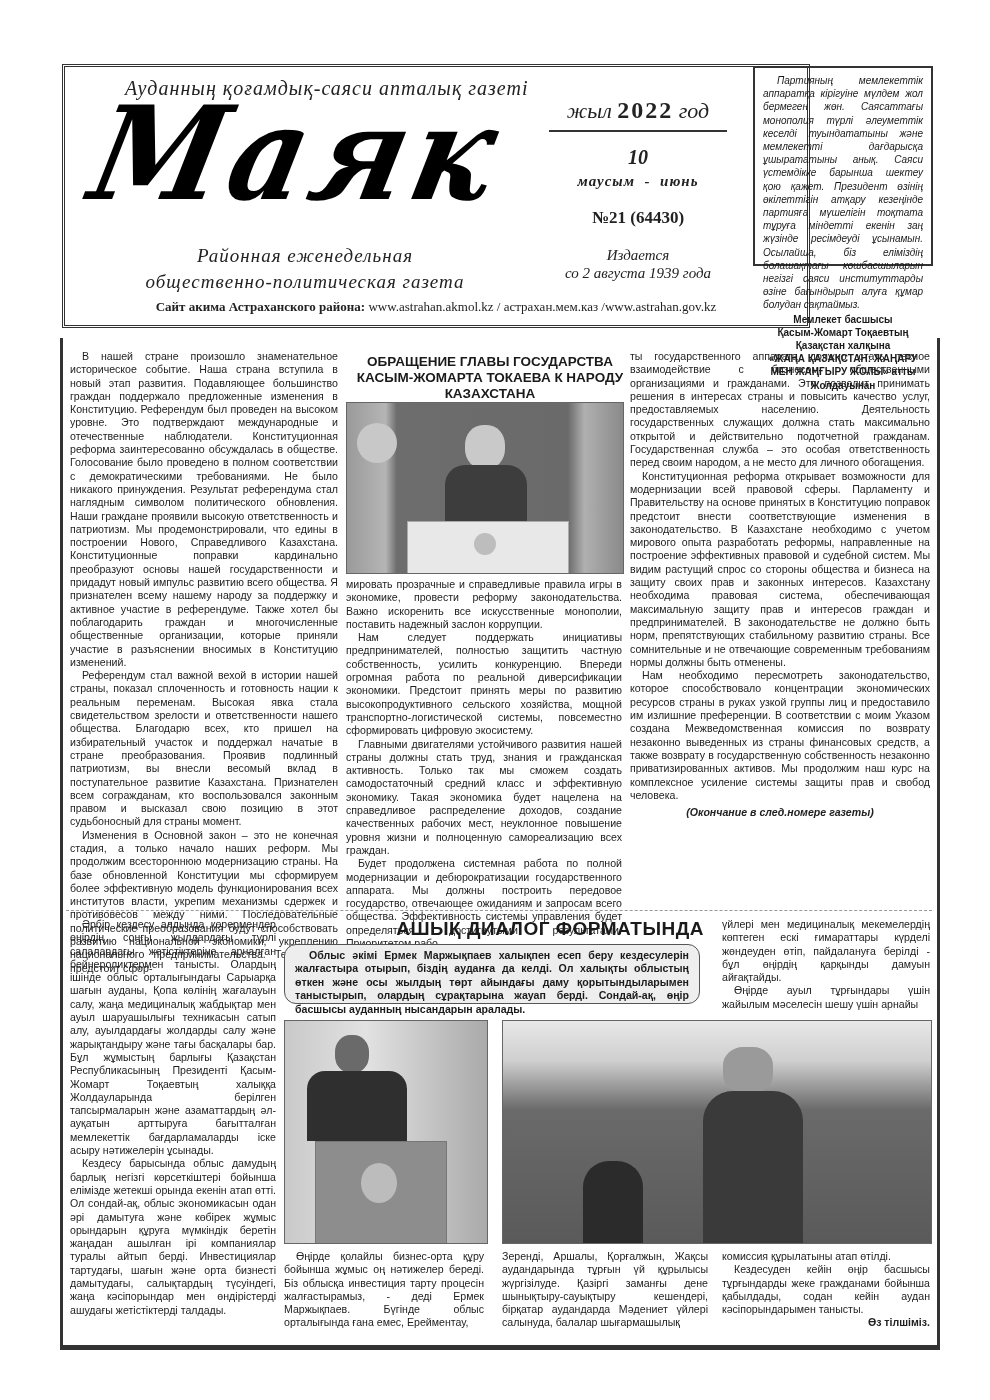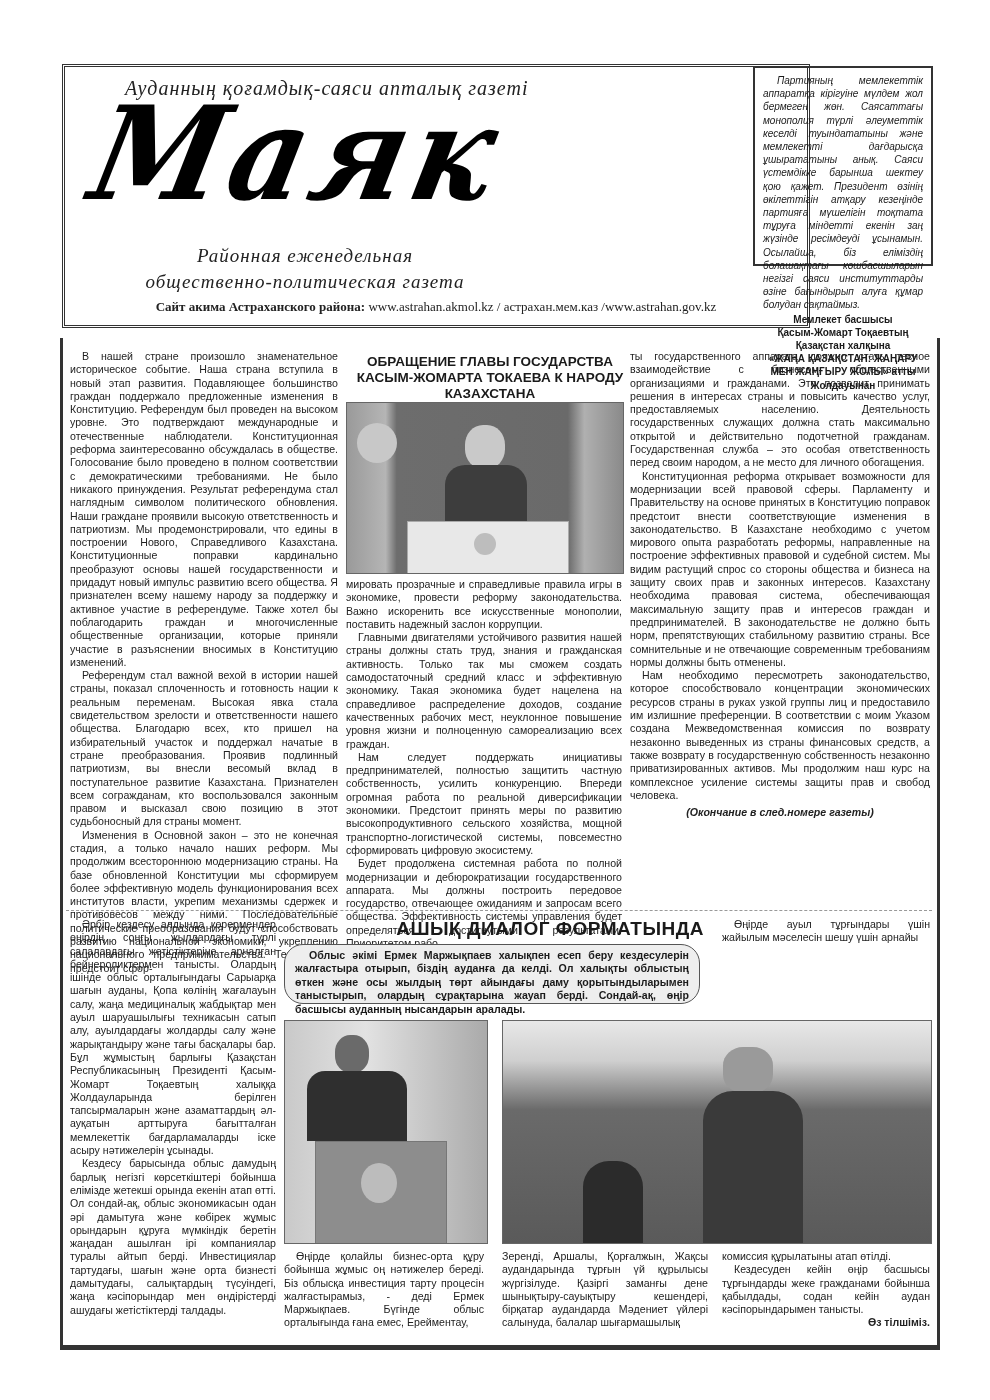--- a/index.html
+++ b/index.html
@@ -21,33 +21,47 @@
   .quotebox { left:753px; top:66px; width:180px; height:200px; border:2px solid #333; box-sizing:border-box; padding:6px 8px; font-size:10px; line-height:13.2px; }
   .quotebox .qtext { font-style:italic; text-align:justify; text-indent:14px; }
   .quotebox .qsig { font-weight:bold; text-align:center; margin-top:1px; }
   .frame { left:60px; top:338px; width:880px; height:1012px; border-left:3px solid #333; border-right:3px solid #333; border-bottom:5px solid #333; box-sizing:border-box; }
   .col { font-size:10.6px; line-height:13.3px; text-align:justify; color:#222; }
   .col p { margin:0; text-indent:12px; }
   .h1 { font-weight:bold; text-align:center; font-size:13.5px; line-height:16px; }
   .photo { background:#888; border:1px solid #666; overflow:hidden; position:absolute; }
   .divider { position:absolute; left:66px; width:866px; top:910px; border-top:1px dashed #999; }
   .h2 { font-weight:bold; font-size:19px; text-align:right; letter-spacing:0.5px; }
-  .lead { border:1.5px solid #555; border-radius:19px; background:#eee; padding:4px 10px; font-weight:bold; font-size:10.6px; line-height:13.4px; text-align:justify; text-indent:14px; box-sizing:border-box; }
+  .lead { border:1.5px solid #555; border-radius:12px; background:#eee; padding:4px 10px; font-weight:bold; font-size:10.6px; line-height:13.4px; text-align:justify; text-indent:14px; box-sizing:border-box; }
   .ending { font-weight:bold; font-style:italic; text-align:center; }
   .sig { text-align:right; font-weight:bold; }
 </style>
 </head>
 <body>
 
 <div class="abs masthead">
   <div class="topline">Ауданның қоғамдық-саяси апталық газеті</div>
   <div class="logo">Маяк</div>
   <div class="sub1">
     <div>Районная еженедельная</div>
     <div>общественно-политическая газета</div>
+  </div>
+  <div class="issuebox">
+    <div class="year">
+      <span>жыл</span>
+      <b>2022</b>
+      <span>год</span>
+    </div>
+    <div class="day">10</div>
+    <div class="month" style="white-space:pre;">маусым  -  июнь</div>
+    <div class="num">№21 (64430)</div>
+    <div class="since">
+      <div>Издается</div>
+      <div>со 2 августа 1939 года</div>
+    </div>
   </div>
   <div class="site">
     <b>Сайт акима Астраханского района:</b><span> www.astrahan.akmol.kz / астрахан.мем.каз /www.astrahan.gov.kz</span>
   </div>
 </div>
 
 <div class="abs quotebox">
   <div class="qtext">Партияның мемлекеттік аппаратқа кірігуіне мүлдем жол бермеген жөн. Саясаттағы монополия түрлі әлеуметтік кеселді туындататыны және мемлекетті дағдарысқа ұшырататыны анық. Саяси үстемдікке барынша шектеу қою қажет. Президент өзінің өкілеттігін атқару кезеңінде партияға мүшелігін тоқтата тұруға міндетті екенін заң жүзінде ресімдеуді ұсынамын. Осылайша, біз еліміздің болашақтағы көшбасшыларын негізгі саяси институттарды өзіне бағындырып алуға құмар болудан сақтаймыз.</div>
   <div class="qsig">
     <div>Мемлекет басшысы</div>
@@ -71,22 +85,22 @@
 <div class="photo" style="left:346px; top:402px; width:276px; height:170px; background:linear-gradient(90deg,#9a9a9a 0%,#b5b5b5 14%,#6d6d6d 18%,#6a6a6a 80%,#b0b0b0 86%,#8a8a8a 100%);">
   <div style="position:absolute;left:10px;top:20px;width:40px;height:40px;border-radius:50%;background:#c8c8c8;"></div>
   <div style="position:absolute;left:118px;top:22px;width:40px;height:44px;border-radius:45%;background:#c9c9c9;"></div>
   <div style="position:absolute;left:98px;top:62px;width:82px;height:60px;background:#3d3d3d;border-radius:20px 20px 0 0;"></div>
   <div style="position:absolute;left:60px;top:118px;width:160px;height:52px;background:#e8e8e8;border:1px solid #aaa;"></div>
   <div style="position:absolute;left:127px;top:130px;width:22px;height:22px;border-radius:50%;background:#bdbdbd;"></div>
 </div>
 
 <div class="abs col" style="left:346px; top:578px; width:276px;">
   <p style="text-indent:0;">мировать прозрачные и справедливые правила игры в экономике, провести реформу законодательства. Важно искоренить все искусственные монополии, поставить надежный заслон коррупции.</p>
+  <p>Нам следует поддержать инициативы предпринимателей, полностью защитить частную собственность, усилить конкуренцию. Впереди огромная работа по реальной диверсификации экономики. Предстоит принять меры по развитию высокопродуктивного сельского хозяйства, мощной транспортно-логистической системы, повсеместно сформировать цифровую экосистему.</p>
   <p>Главными двигателями устойчивого развития нашей страны должны стать труд, знания и гражданская активность. Только так мы сможем создать самодостаточный средний класс и эффективную экономику. Такая экономика будет нацелена на справедливое распределение доходов, создание качественных рабочих мест, неуклонное повышение уровня жизни и полноценную самореализацию всех граждан.</p>
-  <p>Нам следует поддержать инициативы предпринимателей, полностью защитить частную собственность, усилить конкуренцию. Впереди огромная работа по реальной диверсификации экономики. Предстоит принять меры по развитию высокопродуктивного сельского хозяйства, мощной транспортно-логистической системы, повсеместно сформировать цифровую экосистему.</p>
   <p>Будет продолжена системная работа по полной модернизации и дебюрократизации государственного аппарата. Мы должны построить передовое государство, отвечающее ожиданиям и запросам всего общества. Эффективность системы управления будет определяться достигнутыми результатами. Приоритетом рабо-</p>
 </div>
 
 <div class="abs col" style="left:630px; top:350px; width:300px;">
   <p style="text-indent:0;">ты государственного аппарата должно стать тесное взаимодействие с бизнесом, общественными организациями и гражданами. Это позволит принимать решения в интересах страны и повысить качество услуг, предоставляемых населению. Деятельность государственных служащих должна стать максимально открытой и действительно подотчетной гражданам. Государственная служба – это особая ответственность перед своим народом, а не место для личного обогащения.</p>
   <p>Конституционная реформа открывает возможности для модернизации всей правовой сферы. Парламенту и Правительству на основе принятых в Конституцию поправок предстоит внести соответствующие изменения в законодательство. В Казахстане необходимо с учетом мирового опыта разработать реформы, направленные на построение эффективных правовой и судебной систем. Мы видим растущий спрос со стороны общества и бизнеса на защиту своих прав и законных интересов. Казахстану необходима правовая система, обеспечивающая максимальную защиту прав и интересов граждан и предпринимателей. В законодательстве не должно быть норм, препятствующих стабильному развитию страны. Все сомнительные и не отвечающие современным требованиям нормы должны быть отменены.</p>
   <p>Нам необходимо пересмотреть законодательство, которое способствовало концентрации экономических ресурсов страны в руках узкой группы лиц и предоставило им излишние преференции. В соответствии с моим Указом создана Межведомственная комиссия по возврату незаконно выведенных из страны финансовых средств, а также возврату в государственную собственность незаконно приватизированных активов. Мы продолжим наш курс на комплексное усиление системы защиты прав и свобод человека.</p>
   <p class="ending" style="text-indent:0; margin-top:4px;">(Окончание в след.номере газеты)</p>
 </div>
 
@@ -95,20 +109,21 @@
 <div class="abs col" style="left:70px; top:918px; width:206px;">
   <p>Әрбір кездесу алдында көрермендер өңірдің соңғы жылдардағы түрлі салалардағы жетістіктеріне арналған бейнероликтермен танысты. Олардың ішінде облыс орталығындағы Сарыарқа шағын ауданы, Қопа көлінің жағалауын салу, жаңа медициналық жабдықтар мен ауыл шаруашылығы техникасын сатып алу, ауылдардағы жолдарды салу және жарықтандыру және тағы басқалары бар. Бұл жұмыстың барлығы Қазақстан Республикасының Президенті Қасым-Жомарт Тоқаевтың халыққа Жолдауларында берілген тапсырмаларын және азаматтардың әл-ауқатын арттыруға бағытталған мемлекеттік бағдарламаларды іске асыру нәтижелерін ұсынады.</p>
   <p>Кездесу барысында облыс дамудың барлық негізгі көрсеткіштері бойынша елімізде жетекші орында екенін атап өтті. Ол сондай-ақ, облыс экономикасын одан әрі дамытуға және көбірек жұмыс орындарын құруға мүмкіндік беретін жаңадан ашылған ірі компаниялар туралы айтып берді. Инвестициялар тартудағы, шағын және орта бизнесті дамытудағы, салықтардың түсуіндегі, жаңа кәсіпорындар мен өндірістерді ашудағы жетістіктерді талдады.</p>
 </div>
 
 <div class="abs h2" style="left:284px; top:918px; width:420px;">АШЫҚ ДИАЛОГ ФОРМАТЫНДА</div>
 
 <div class="abs lead" style="left:284px; top:944px; width:416px; height:60px;">Облыс әкімі Ермек Маржықпаев халықпен есеп беру кездесулерін жалғастыра отырып, біздің ауданға да келді. Ол халықты облыстың өткен және осы жылдың төрт айындағы даму қорытындыларымен таныстырып, олардың сұрақтарына жауап берді. Сондай-ақ, өңір басшысы ауданның нысандарын аралады.</div>
 
 <div class="abs col" style="left:722px; top:918px; width:208px;">
+  <p style="text-indent:0;">үйлері мен медициналық мекемелердің көптеген ескі ғимараттары күрделі жөндеуден өтіп, пайдалануға берілді - бұл өңірдің қарқынды дамуын айғақтайды.</p>
   <p>Өңірде ауыл тұрғындары үшін жайылым мәселесін шешу үшін арнайы</p>
 </div>
 
 <div class="photo" style="left:284px; top:1020px; width:202px; height:222px; background:linear-gradient(90deg,#c9c9c9 0%,#e2e2e2 40%,#aaaaaa 100%);">
   <div style="position:absolute;left:50px;top:14px;width:34px;height:38px;border-radius:45%;background:#6a6a6a;"></div>
   <div style="position:absolute;left:22px;top:50px;width:100px;height:70px;background:#2f2f2f;border-radius:18px 18px 0 0;"></div>
   <div style="position:absolute;left:30px;top:120px;width:130px;height:102px;background:#8d8d8d;border:1px solid #777;"></div>
   <div style="position:absolute;left:76px;top:142px;width:36px;height:40px;border-radius:50%;background:#bcbcbc;"></div>
 </div>
 

